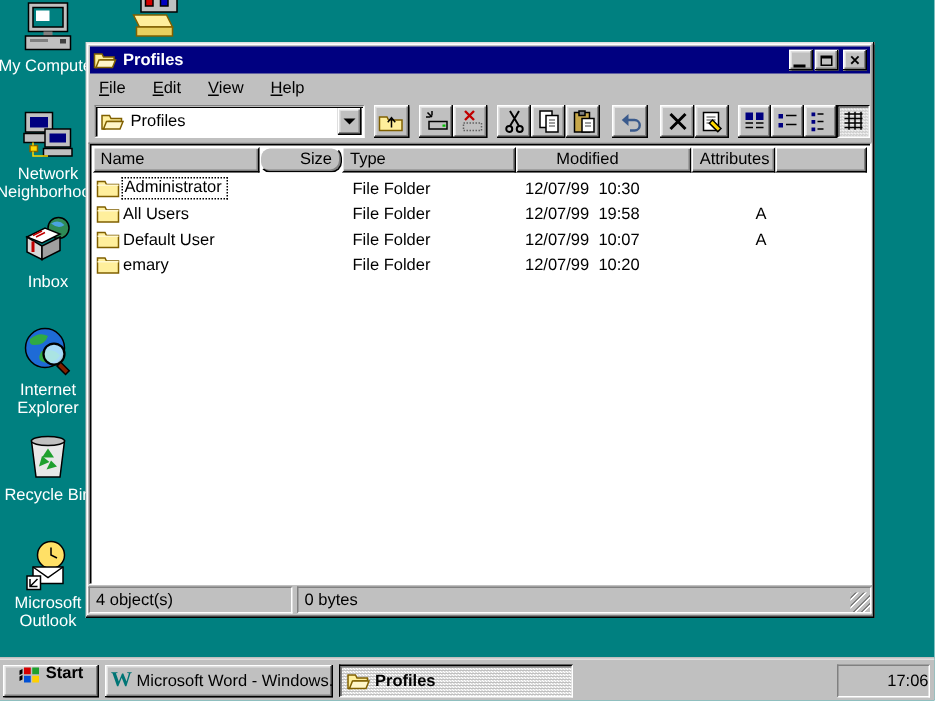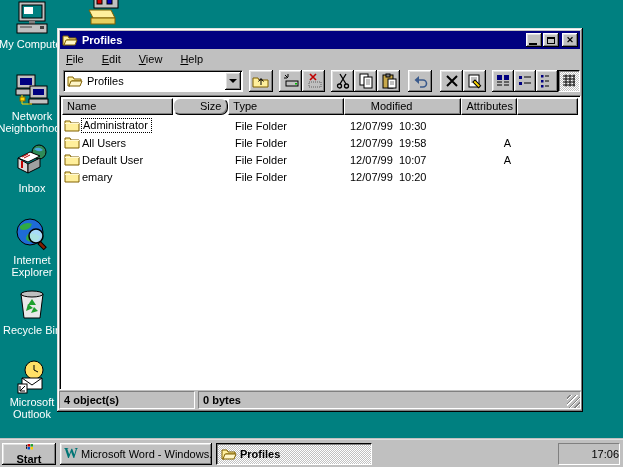--- a/index.html
+++ b/index.html
@@ -58,29 +58,29 @@
   .lrow { display:flex; height:17px; align-items:center; }
   .c-name { width:111px; display:flex; align-items:center; overflow:visible; white-space:nowrap; }
   .c-name svg { flex:0 0 auto; margin:0 2px 0 2px; }
   .c-size { width:56px; } .c-type { width:116px; padding-left:6px; }
   .c-mod { width:118px; padding-left:5px; white-space:pre; }
   .c-attr { width:56px; text-align:right; padding-right:8px; }
   .focusrect { outline:1px dotted #000; padding:0 3px 1px 1px; }
 
   #statusbar { position:absolute; left:2px; right:2px; bottom:3px; height:18px; display:flex; }
   .spanel { border-top:1px solid #808080; border-left:1px solid #808080; border-bottom:1px solid #fff;
-    border-right:1px solid #fff; padding:2px 4px 0 4px; background:#c0c0c0; overflow:hidden; white-space:nowrap;font-weight:bold; }
+    border-right:1px solid #fff; padding:2px 4px 0 4px; background:#c0c0c0; overflow:hidden; white-space:nowrap; }
   .sp1 { width:136px; margin-right:3px; } .sp2 { flex:1; position:relative; }
   #grip { position:absolute; right:0; bottom:0; width:13px; height:13px;
     background: repeating-linear-gradient(135deg, transparent 0 2px, #808080 2px 3px, #fff 3px 4px); }
 
   
   #taskbar { position:absolute; left:0; bottom:0; width:623px; height:28px; background:#c0c0c0;
     border-top:1px solid #dfdfdf; box-shadow:0 -1px 0 #c0c0c0; z-index:10; display:flex; align-items:center; }
-  #start { width:54px; height:22px; margin-left:2px; display:flex; align-items:center; justify-content:center; gap:3px; font-weight:bold;flex-direction:column; }
+  #start { width:64px; height:22px; margin-left:2px; display:flex; align-items:flex-start; justify-content:center; gap:3px; font-weight:bold; }
   .task { height:22px; display:flex; align-items:center; padding:0 4px; margin-left:4px; overflow:hidden; white-space:nowrap; }
   .task .tlbl { margin-left:3px; }
   #task-word { width:152px; }
   #task-profiles { width:156px; font-weight:bold; }
   #tray { position:absolute; right:3px; top:3px; width:62px; height:22px;
     border-top:1px solid #808080; border-left:1px solid #808080; border-bottom:1px solid #fff;
     border-right:1px solid #fff; display:flex; align-items:center; justify-content:flex-end; }
 
   .wordW { font-family:"Liberation Serif", serif; font-weight:bold; font-size:14px; color:#007575; line-height:14px; }
 </style>

